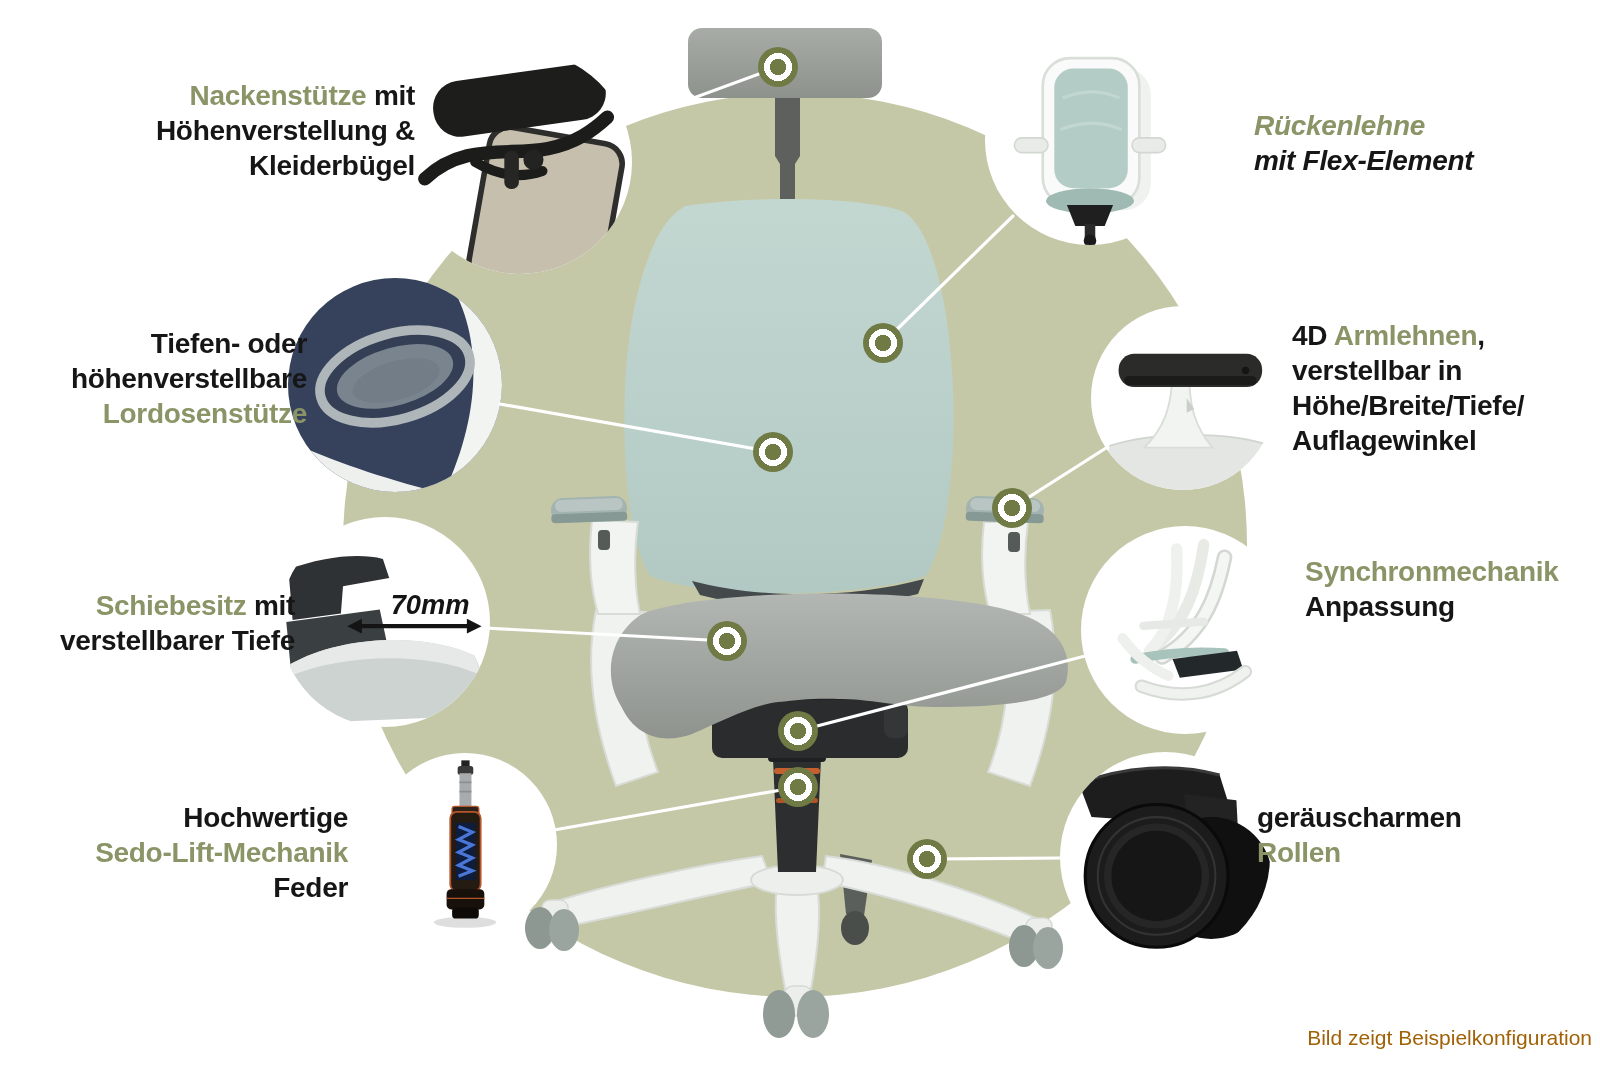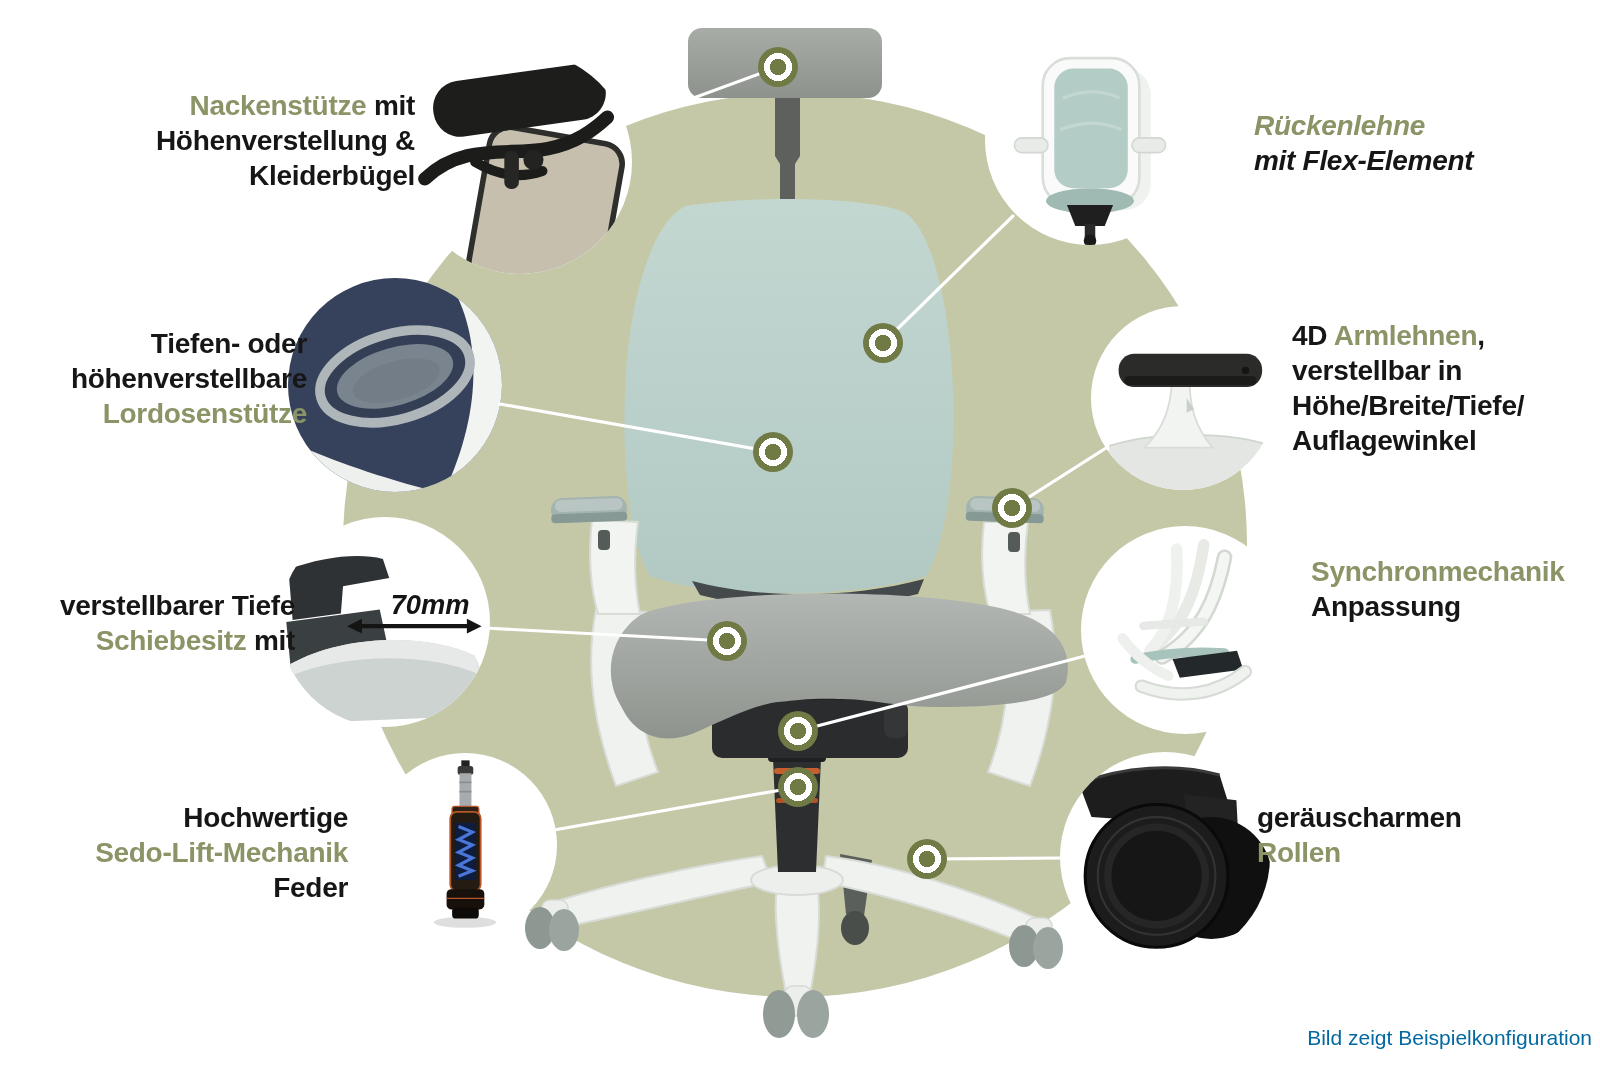--- a/index.html
+++ b/index.html
@@ -9,21 +9,21 @@
              background:#c5c8a7;}
   svg.layer{position:absolute;left:0;top:0;width:1600px;height:1066px;pointer-events:none;}
   .inset{position:absolute;border-radius:50%;background:#ffffff;overflow:hidden;}
   .inset svg{display:block;width:100%;height:100%;}
   .marker{position:absolute;width:40px;height:40px;border-radius:50%;
           background:radial-gradient(circle closest-side,#6f7a44 0 8px,#ffffff 8px 14px,#6f7a44 14px 20px);}
   .lbl{position:absolute;font-weight:700;font-size:28px;line-height:35px;color:#161616;
        letter-spacing:-0.3px;white-space:nowrap;}
   .lbl.r{text-align:right;}
   .lbl .g{color:#8a9466;}
-  .footnote{position:absolute;right:8px;top:1026px;font-size:21px;font-weight:400;color:#0369a1;}
+  .footnote{position:absolute;right:8px;top:1026px;font-size:21px;font-weight:400;color:#a16207;}
 </style>
 </head>
 <body>
 
 <div class="stage">
 
   <div class="bigcircle"></div>
 
   <svg class="layer" viewBox="0 0 1600 1066">
     <defs>
@@ -236,21 +236,21 @@
 
   <div class="marker" style="left:758px;top:47px;"></div>
   <div class="marker" style="left:863px;top:323px;"></div>
   <div class="marker" style="left:753px;top:432px;"></div>
   <div class="marker" style="left:992px;top:488px;"></div>
   <div class="marker" style="left:707px;top:621px;"></div>
   <div class="marker" style="left:778px;top:711px;"></div>
   <div class="marker" style="left:778px;top:767px;"></div>
   <div class="marker" style="left:907px;top:839px;"></div>
 
-  <div class="lbl r" style="right:1185px;top:88px;text-align:right;">
+  <div class="lbl r" style="right:1185px;top:78px;text-align:right;">
     <div><span class="g">Nackenstütze</span><span> mit</span></div>
     <div>Höhenverstellung &amp;</div>
     <div>Kleiderbügel</div>
   </div>
 
   <div class="lbl" style="left:1254px;top:108px;font-style:italic;">
     <div class="g">Rückenlehne</div>
     <div>mit Flex-Element</div>
   </div>
 
@@ -261,25 +261,25 @@
   </div>
 
   <div class="lbl" style="left:1292px;top:318px;">
     <div><span>4D </span><span class="g">Armlehnen</span><span>,</span></div>
     <div>verstellbar in</div>
     <div>Höhe/Breite/Tiefe/</div>
     <div>Auflagewinkel</div>
   </div>
 
   <div class="lbl r" style="right:1305px;top:588px;">
+    <div><span class="g">Schiebesitz</span><span> mit</span></div>
     <div>verstellbarer Tiefe</div>
-    <div><span class="g">Schiebesitz</span><span> mit</span></div>
-  </div>
-
-  <div class="lbl" style="left:1305px;top:554px;margin-left:6px;">
+  </div>
+
+  <div class="lbl" style="left:1305px;top:554px;">
     <div class="g">Synchronmechanik</div>
     <div>Anpassung</div>
   </div>
 
   <div class="lbl r" style="right:1252px;top:800px;">
     <div>Hochwertige</div>
     <div class="g">Sedo-Lift-Mechanik</div>
     <div>Feder</div>
   </div>
 

